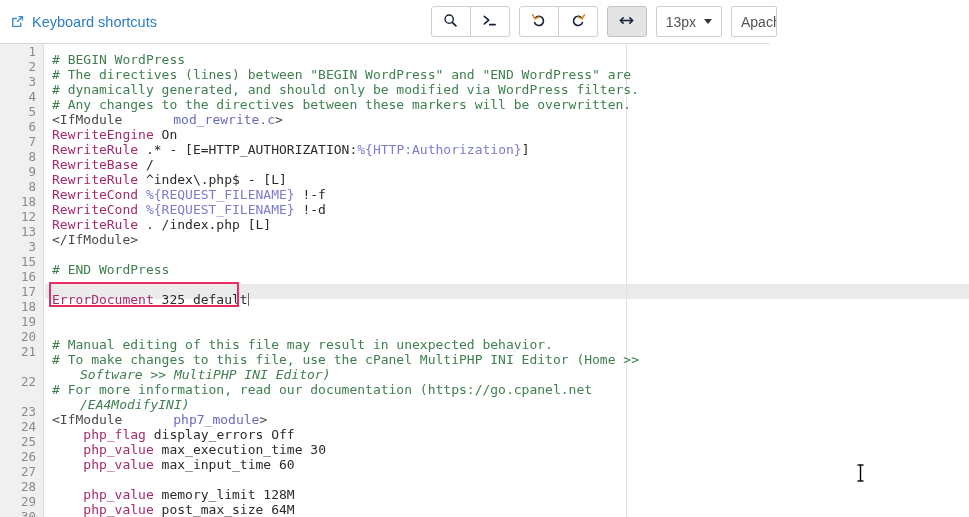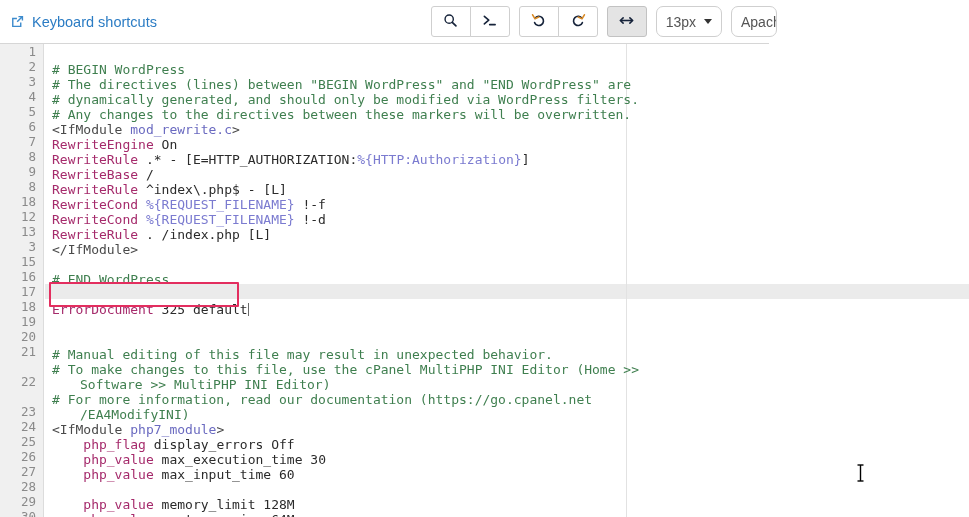--- a/index.html
+++ b/index.html
@@ -60,21 +60,21 @@
   }
   .btn-group .tbtn:first-child { border-radius: 3px 0 0 3px; }
   .btn-group .tbtn:last-child  { border-radius: 0 3px 3px 0; }
   .btn-group .tbtn:only-child  { border-radius: 3px; }
   .tbtn.active { background: #e4e4e4; border-color: #c2c2c2; }
 
   .select-btn {
     height: 31px;
     background: #fff;
     border: 1px solid #cfcfcf;
-    border-radius: 7px;
+    border-radius: 2px;
     display: flex;
     align-items: center;
     gap: 8px;
     padding: 0 9px;
     cursor: pointer;
     font-size: 14px;
     color: #555;
     white-space: nowrap;
   }
   .select-btn .caret {
@@ -124,32 +124,32 @@
     position: absolute;
     left: 0; top: 0;
     width: 36px;
     text-align: right;
     color: #8a8a8a;
     font-size: 12.5px;
     line-height: 15px;
   }
   .row .code {
     position: absolute;
-    left: 52px; top: 18px;
+    left: 52px; top: 8px;
     line-height: 15px;
     color: #2b2b2b;
     text-align: right;
   }
-  .row .code.wrapped { left: 80px; }
+  .row .code.wrapped { left: 80px; font-style: italic; }
 
   
   .c-comment { color: #3f7f4f; }
   .c-keyword { color: #a52a6b; }
   .c-tag     { color: #4a4a4a; }
-  .c-module  { color: #6a6ac0; }
+  .c-module  { color: #6a6ac0; margin-left: 43px; }
   .c-var     { color: #7b7bd0; }
   .c-plain   { color: #2b2b2b; }
 
   
   .caret-bar {
     display: inline-block;
     width: 1px;
     height: 13px;
     background: #6a6a6a;
     vertical-align: -2px;

